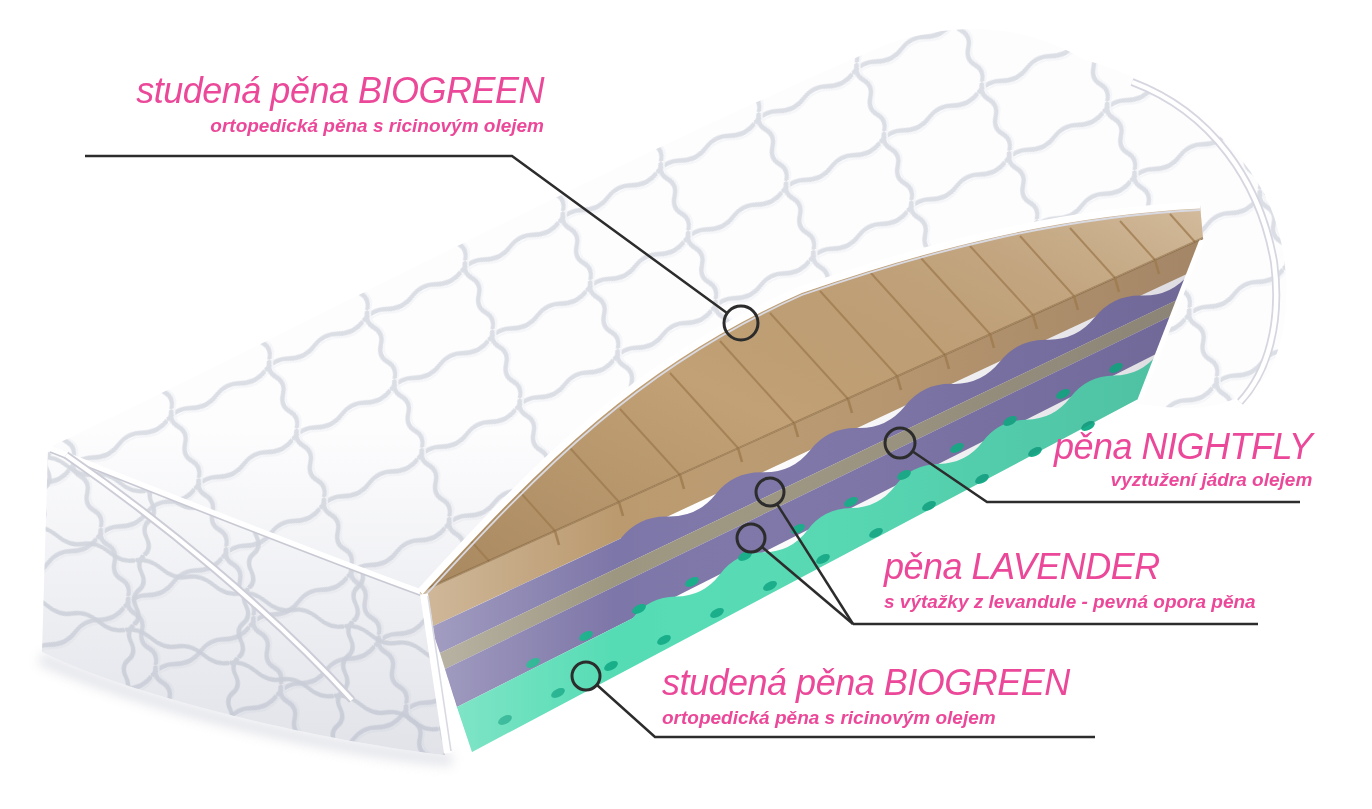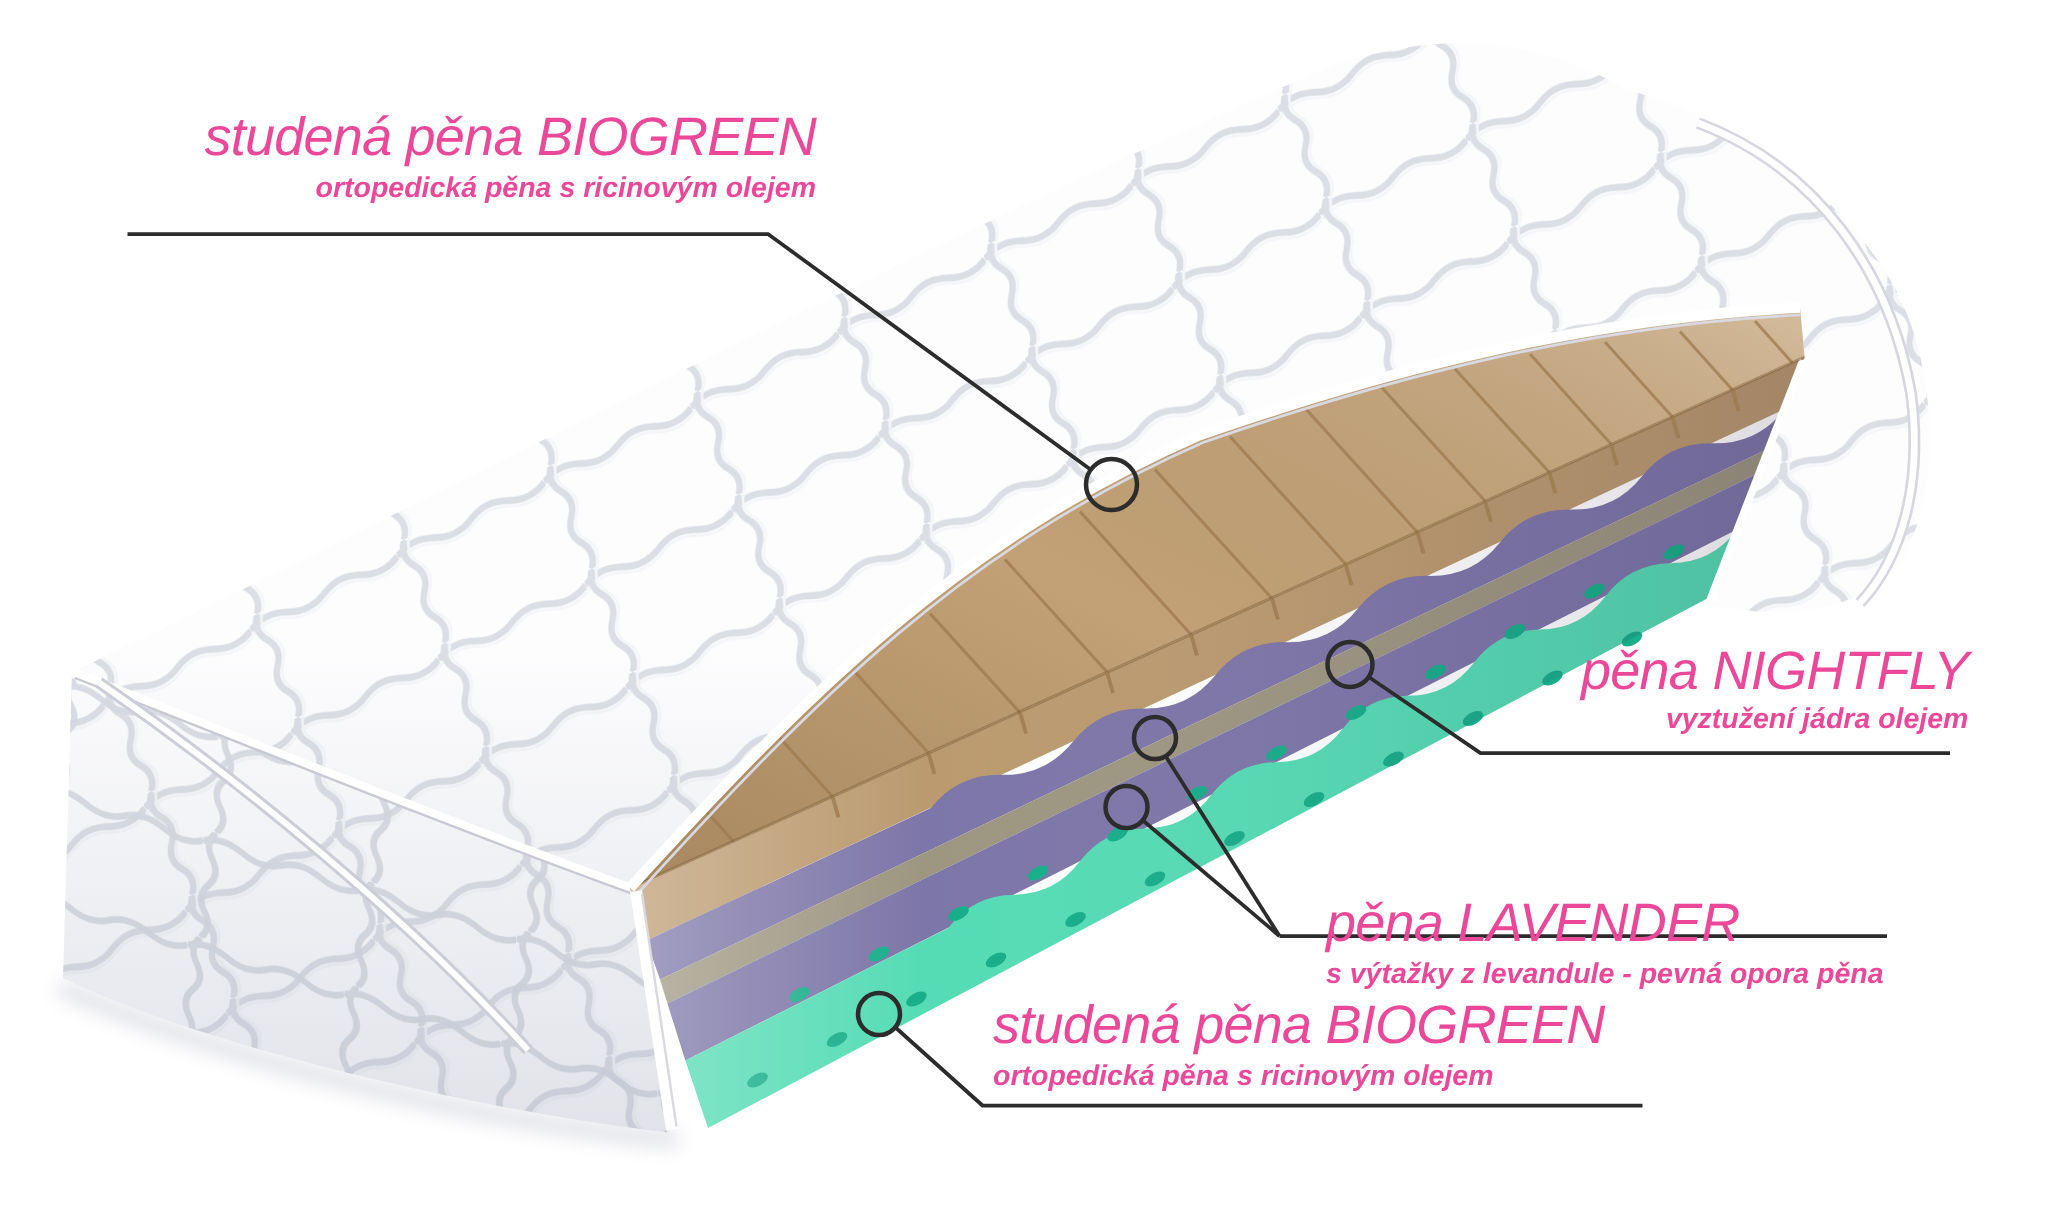--- a/index.html
+++ b/index.html
@@ -26,21 +26,21 @@
   }
   .label .label-subtitle{
     display:block;
     font-size:19px;
     font-weight:700;
     margin-top:5px;
   }
   .label-biogreen-top{right:828px;top:72px;text-align:right;}
   .label-nightfly{left:1014px;top:428px;text-align:right;margin-left:40px;}
   .label-nightfly .label-subtitle{margin-top:3px;}
-  .label-lavender{left:884px;top:548px;text-align:left;margin-top:48px;}
+  .label-lavender{left:884px;top:548px;text-align:left;}
   .label-biogreen-bottom{left:662px;top:664px;text-align:left;}
 </style>
 </head>
 <body>
 
 <div class="stage">
 
   <svg width="1372" height="809" viewBox="0 0 1372 809">
     <defs>
       <filter id="soft" x="-40%" y="-40%" width="180%" height="180%">

